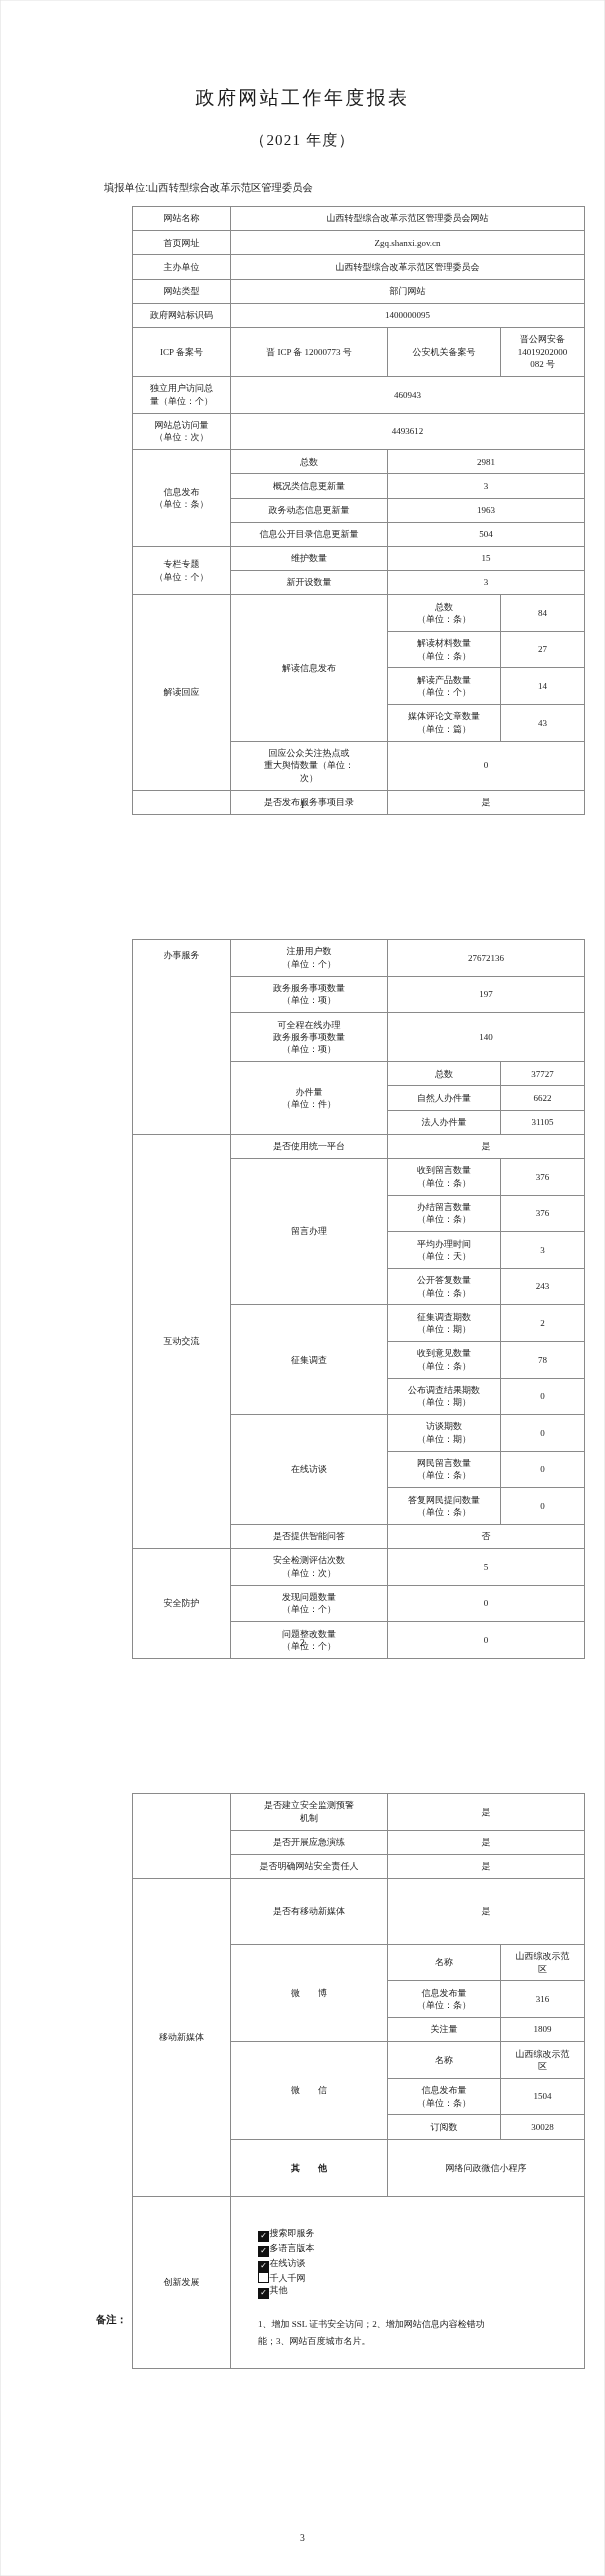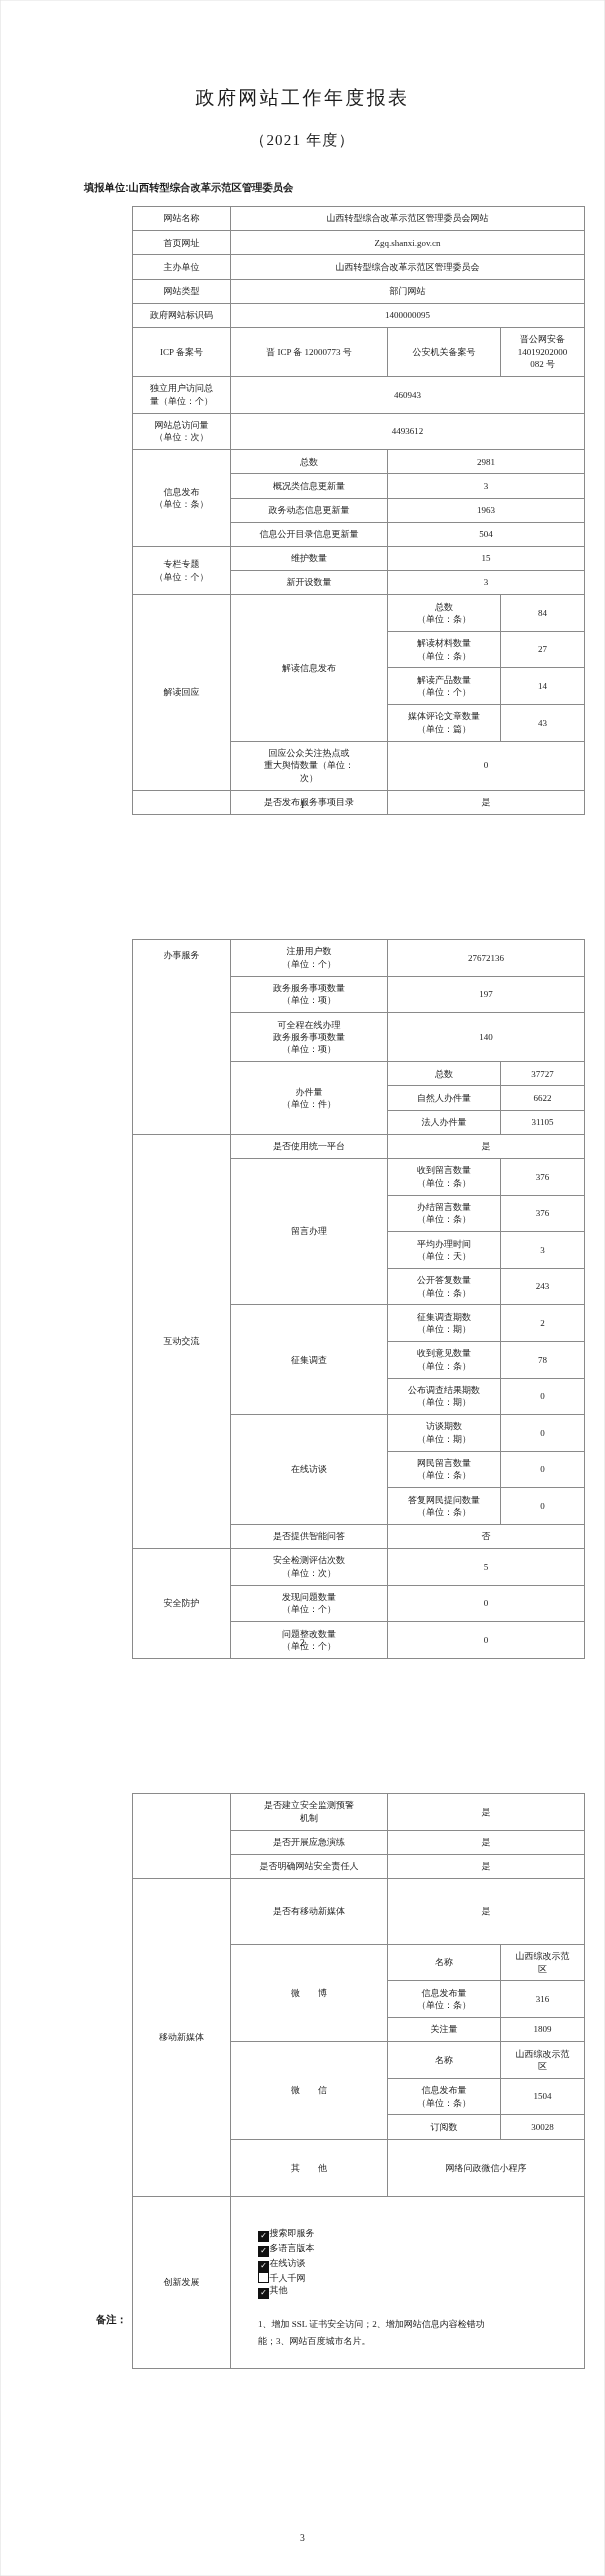--- a/index.html
+++ b/index.html
@@ -11,38 +11,38 @@
   .title{
     position:absolute;top:85px;left:0;width:605px;text-align:center;
     font-family:"Liberation Sans","DejaVu Sans",sans-serif;
     font-weight:normal;font-size:19px;letter-spacing:2.4px;
   }
   .subtitle{
     position:absolute;top:131px;left:0;width:605px;text-align:center;
     font-size:15px;letter-spacing:1.2px;
   }
   .filler{
-    position:absolute;top:181px;left:84px;
+    position:absolute;top:181px;left:104px;
     font-family:"Liberation Sans","DejaVu Sans",sans-serif;
-    font-weight:bold;font-size:10.3px;
+    font-weight:normal;font-size:10.3px;
   }
   table.report{
     position:absolute;left:88px;width:451px;
     border-collapse:collapse;table-layout:fixed;
     border:1.2px solid #8a8a8a;
     margin-left:44px;
   }
   #t1{top:206px;} #t2{top:939px;} #t3{top:1793px;border-radius:8px;}
   td{
     border:0.6px solid #8a8a8a;text-align:center;vertical-align:middle;
     font-size:9px;line-height:1.38;padding:5.4px 2.4px;white-space:pre-line;
     overflow:hidden;
   }
   td.vtop{vertical-align:top;padding-top:8.5px;}
-  td.h90{height:54px;} td.h76{height:46px;}
+  td.h90{height:54px;} td.h76{height:46px;font-weight:bold;}
   .pnum{
     position:absolute;left:0;width:605px;text-align:center;
     font-size:9.7px;
   }
   #pnum1{top:799px;} #pnum2{top:1637px;} #pnum3{top:2532px;}
   .note{
     position:absolute;top:2313px;left:88px;
     font-family:"Liberation Sans","DejaVu Sans",sans-serif;
     font-weight:bold;font-size:10.3px;padding-left:8px;
   }

